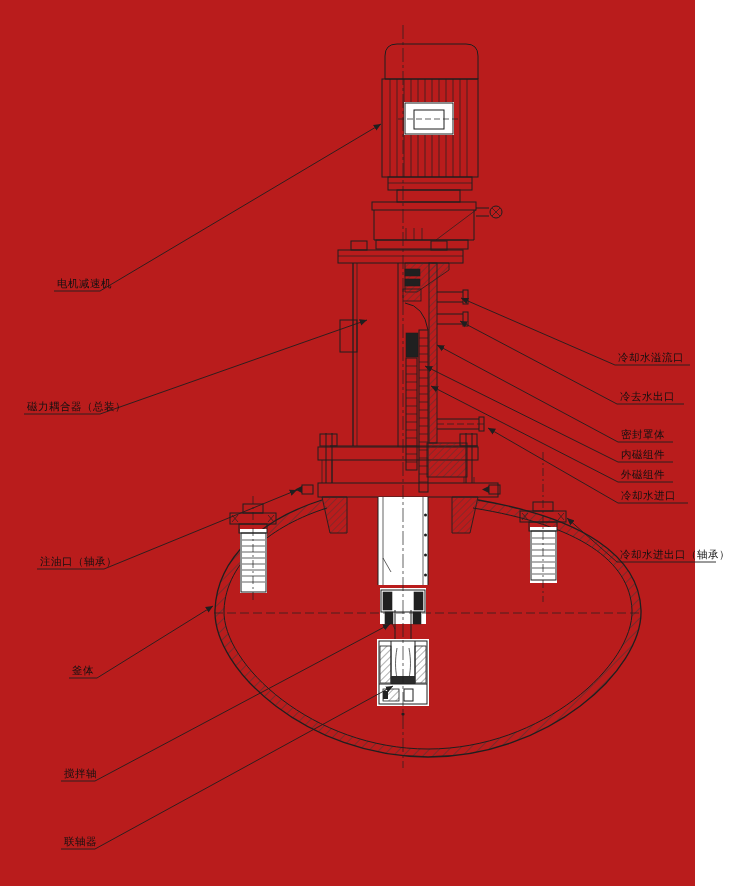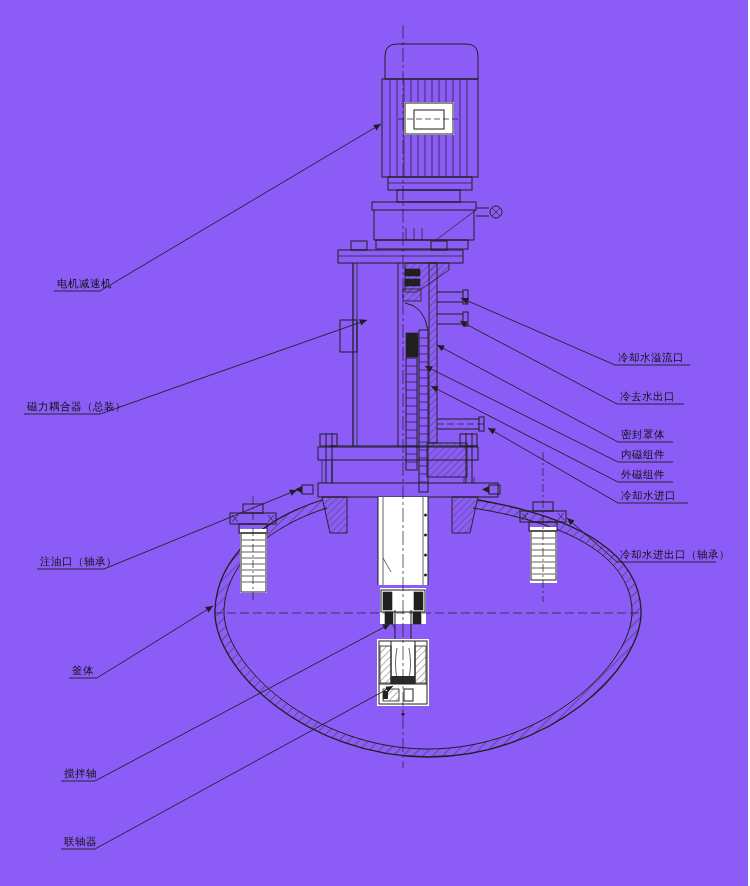--- a/index.html
+++ b/index.html
@@ -1,17 +1,17 @@
 <!DOCTYPE html>
 <html><head>
 <meta charset="utf-8">
 <style>
   html,body{margin:0;padding:0;background:#ffffff;}
   body{width:750px;height:886px;font-family:"DejaVu Sans","Liberation Sans",sans-serif;}
-  #stage{width:748px;height:886px;position:relative;background:#8b5cf6;}
+  #stage{width:695px;height:886px;position:relative;background:#b91c1c;}
   svg{display:block;}
   .ln{stroke:#1f1f1f;stroke-width:1;fill:none;}
   .lnb{stroke:#1f1f1f;stroke-width:1.3;fill:none;}
   .thin{stroke:#1f1f1f;stroke-width:0.7;fill:none;}
   .leader{stroke:#1f1f1f;stroke-width:0.9;fill:none;}
   .dark{fill:#202020;stroke:#1f1f1f;stroke-width:0.6;}
   .white{fill:#ffffff;stroke:none;}
   .callout{font-size:10.5px;fill:#111;letter-spacing:0.5px;}
 </style>
 </head>

